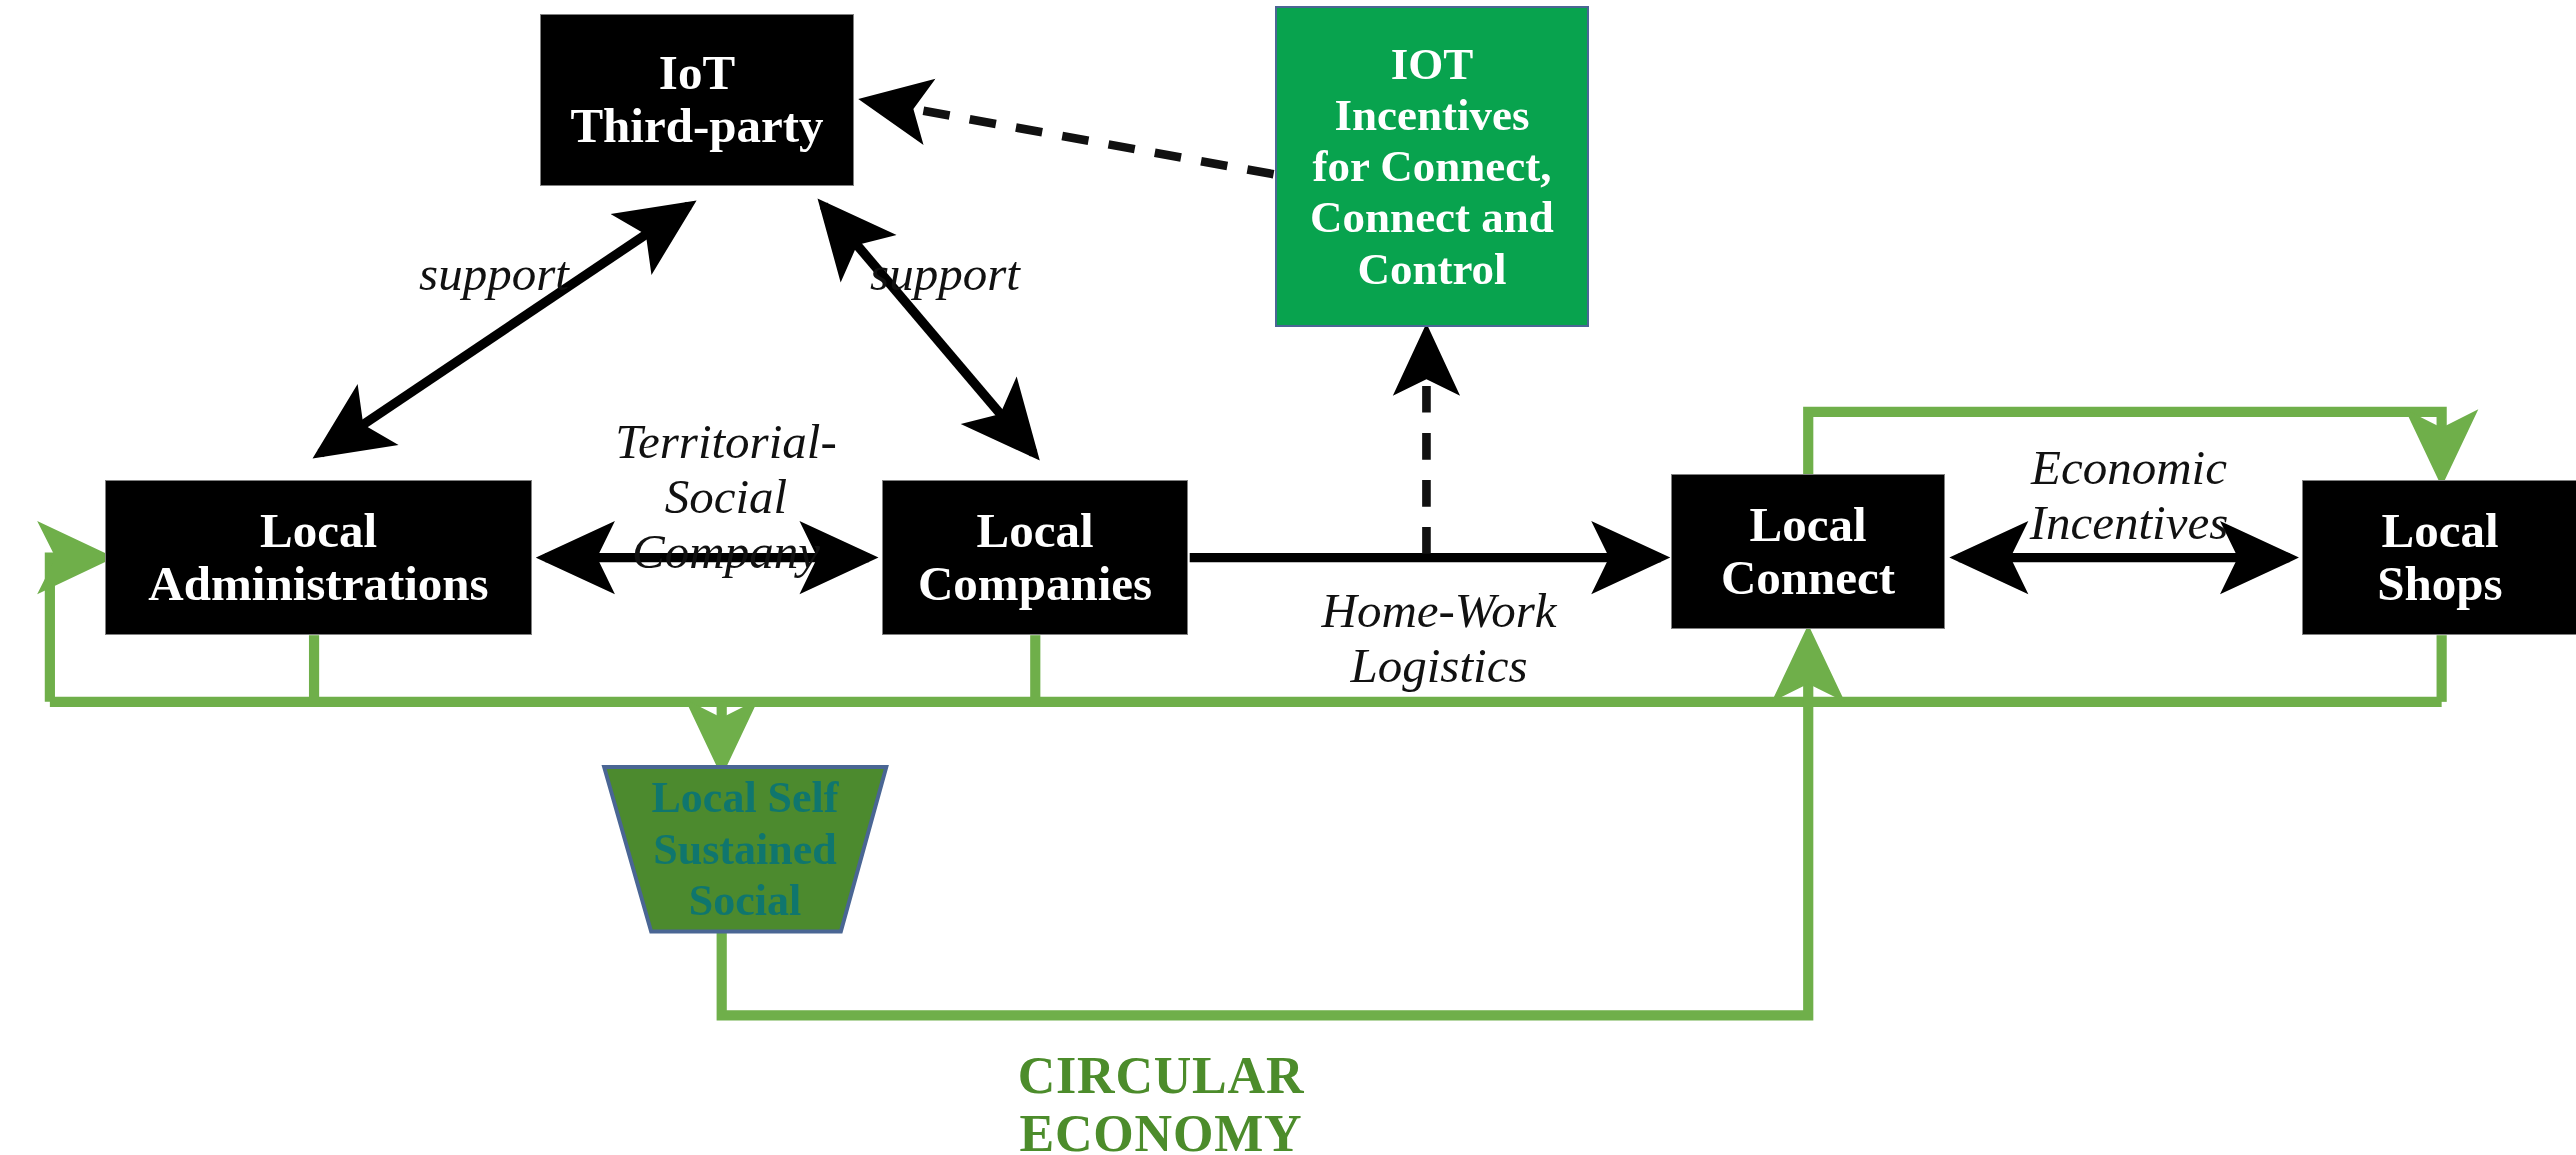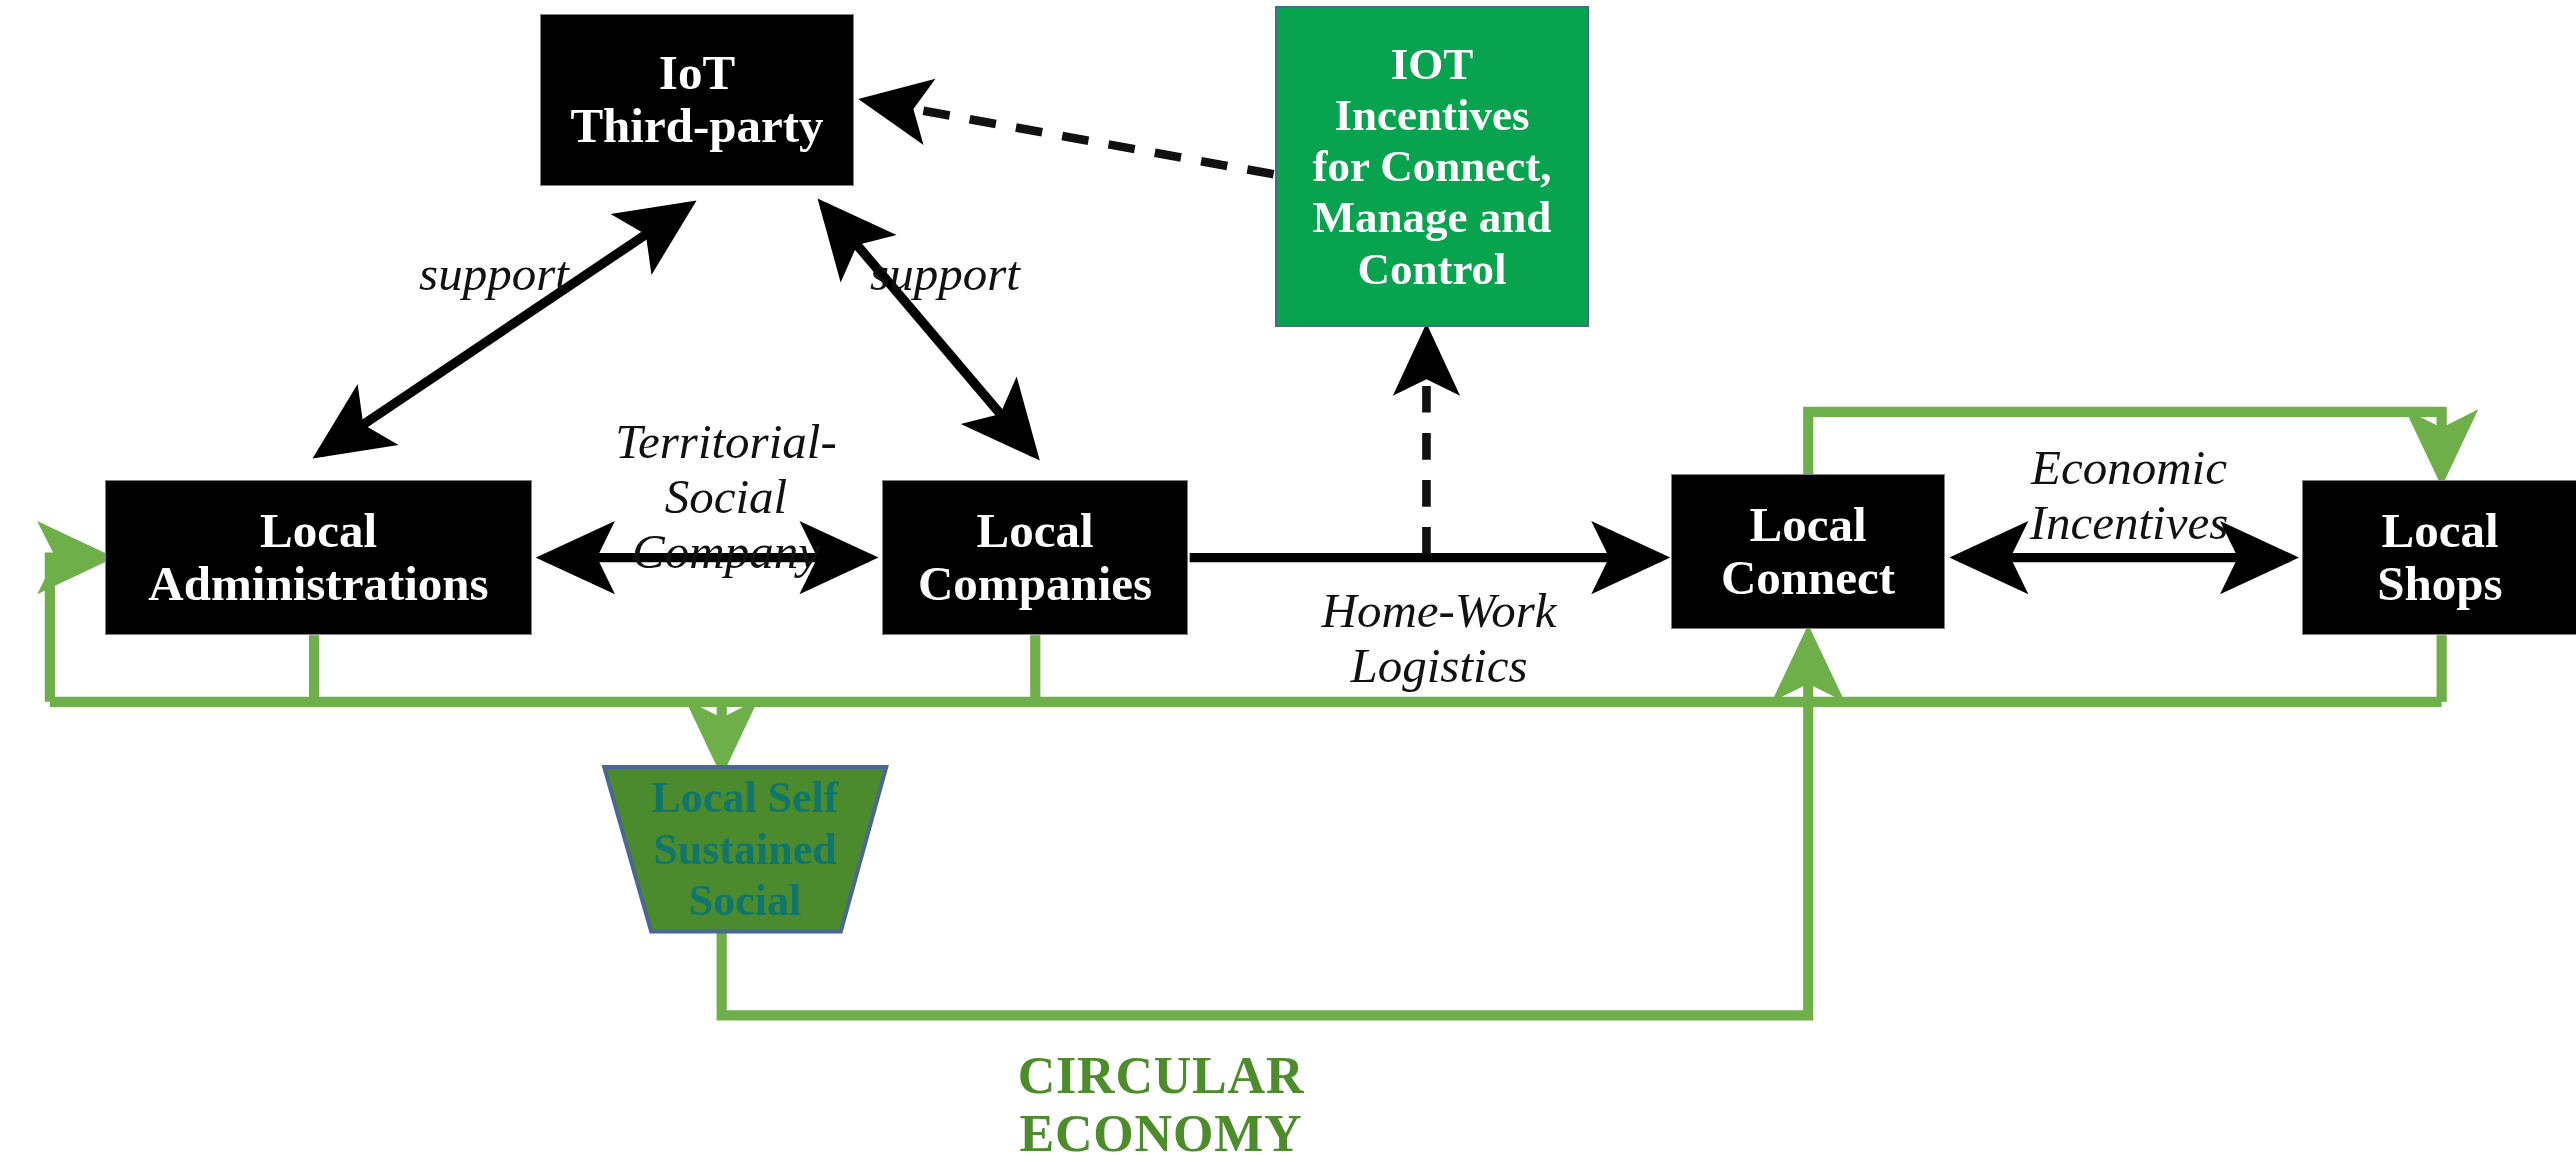--- a/index.html
+++ b/index.html
@@ -80,21 +80,21 @@
       <div>IoT</div>
       <div>Third-party</div>
     </div>
   </div>
 
   <div class="node node-green" style="left:1251px;top:6.3px;width:314px;height:321px;">
     <div>
       <div>IOT</div>
       <div>Incentives</div>
       <div>for Connect,</div>
-      <div>Manage and</div>
+      <div>Connect and</div>
       <div>Control</div>
     </div>
   </div>
 
   <div class="node node-black" style="left:81px;top:480px;width:427px;height:155px;">
     <div>
       <div>Local</div>
       <div>Administrations</div>
     </div>
   </div>

